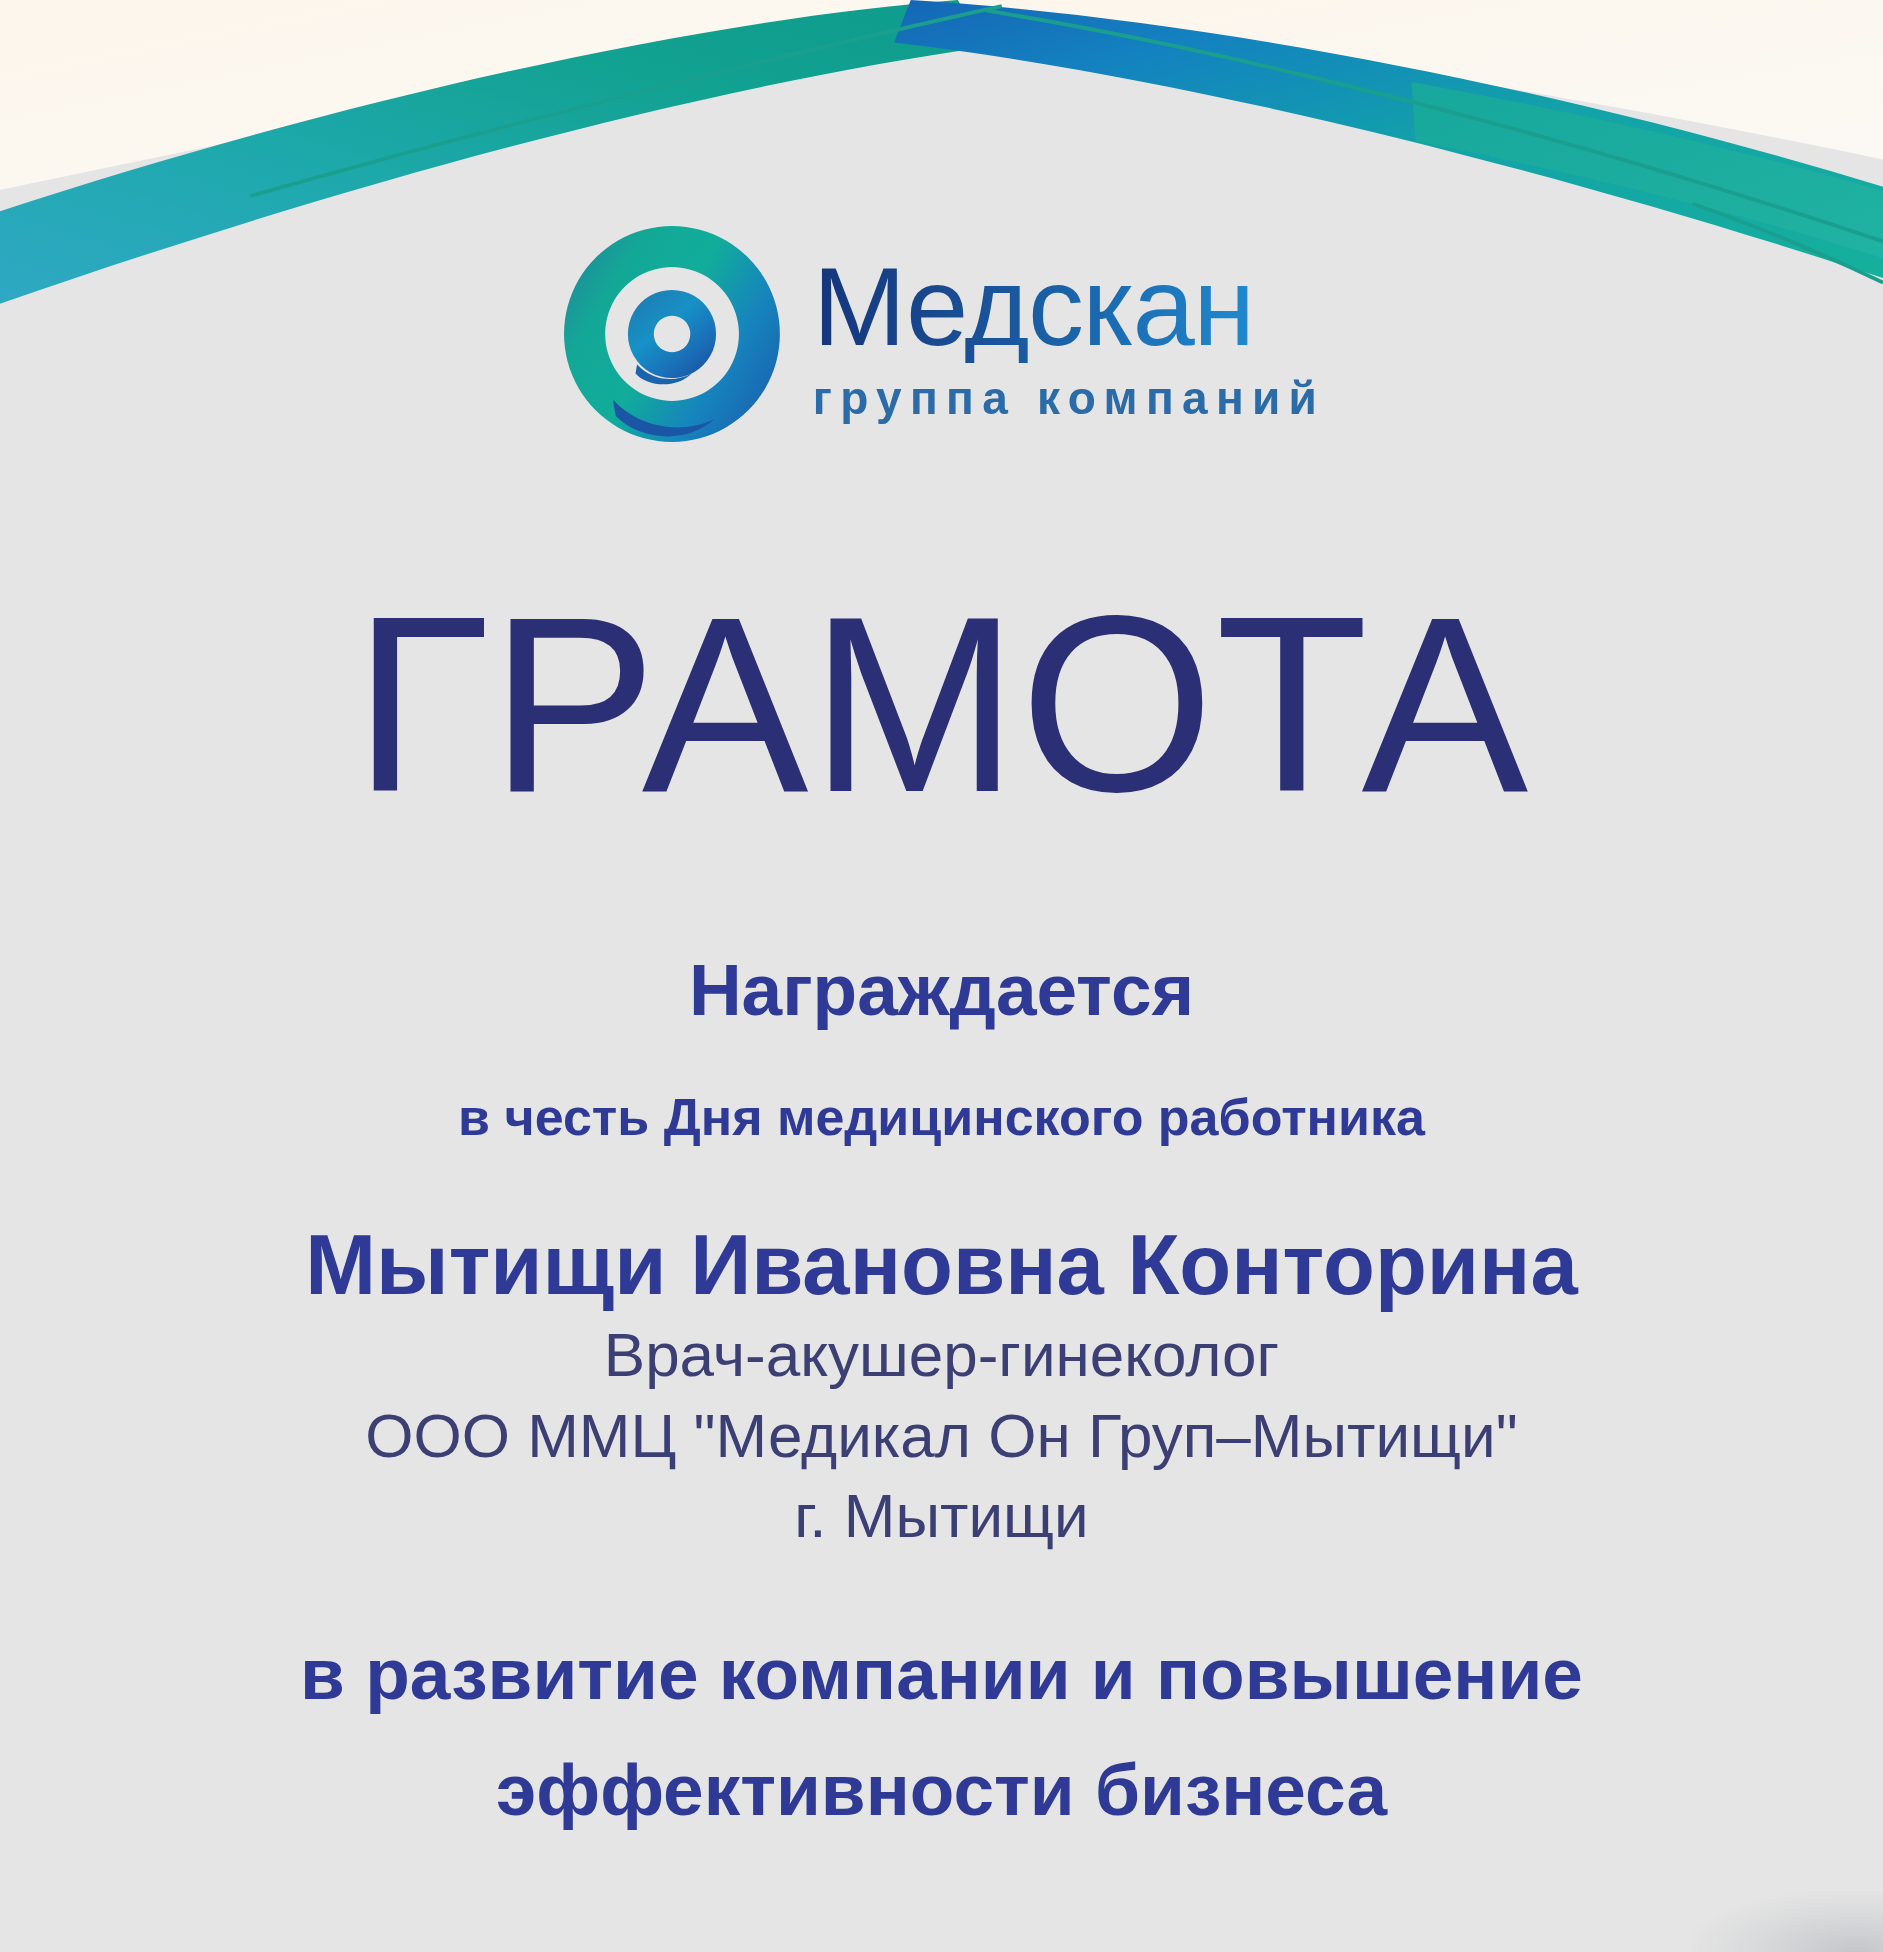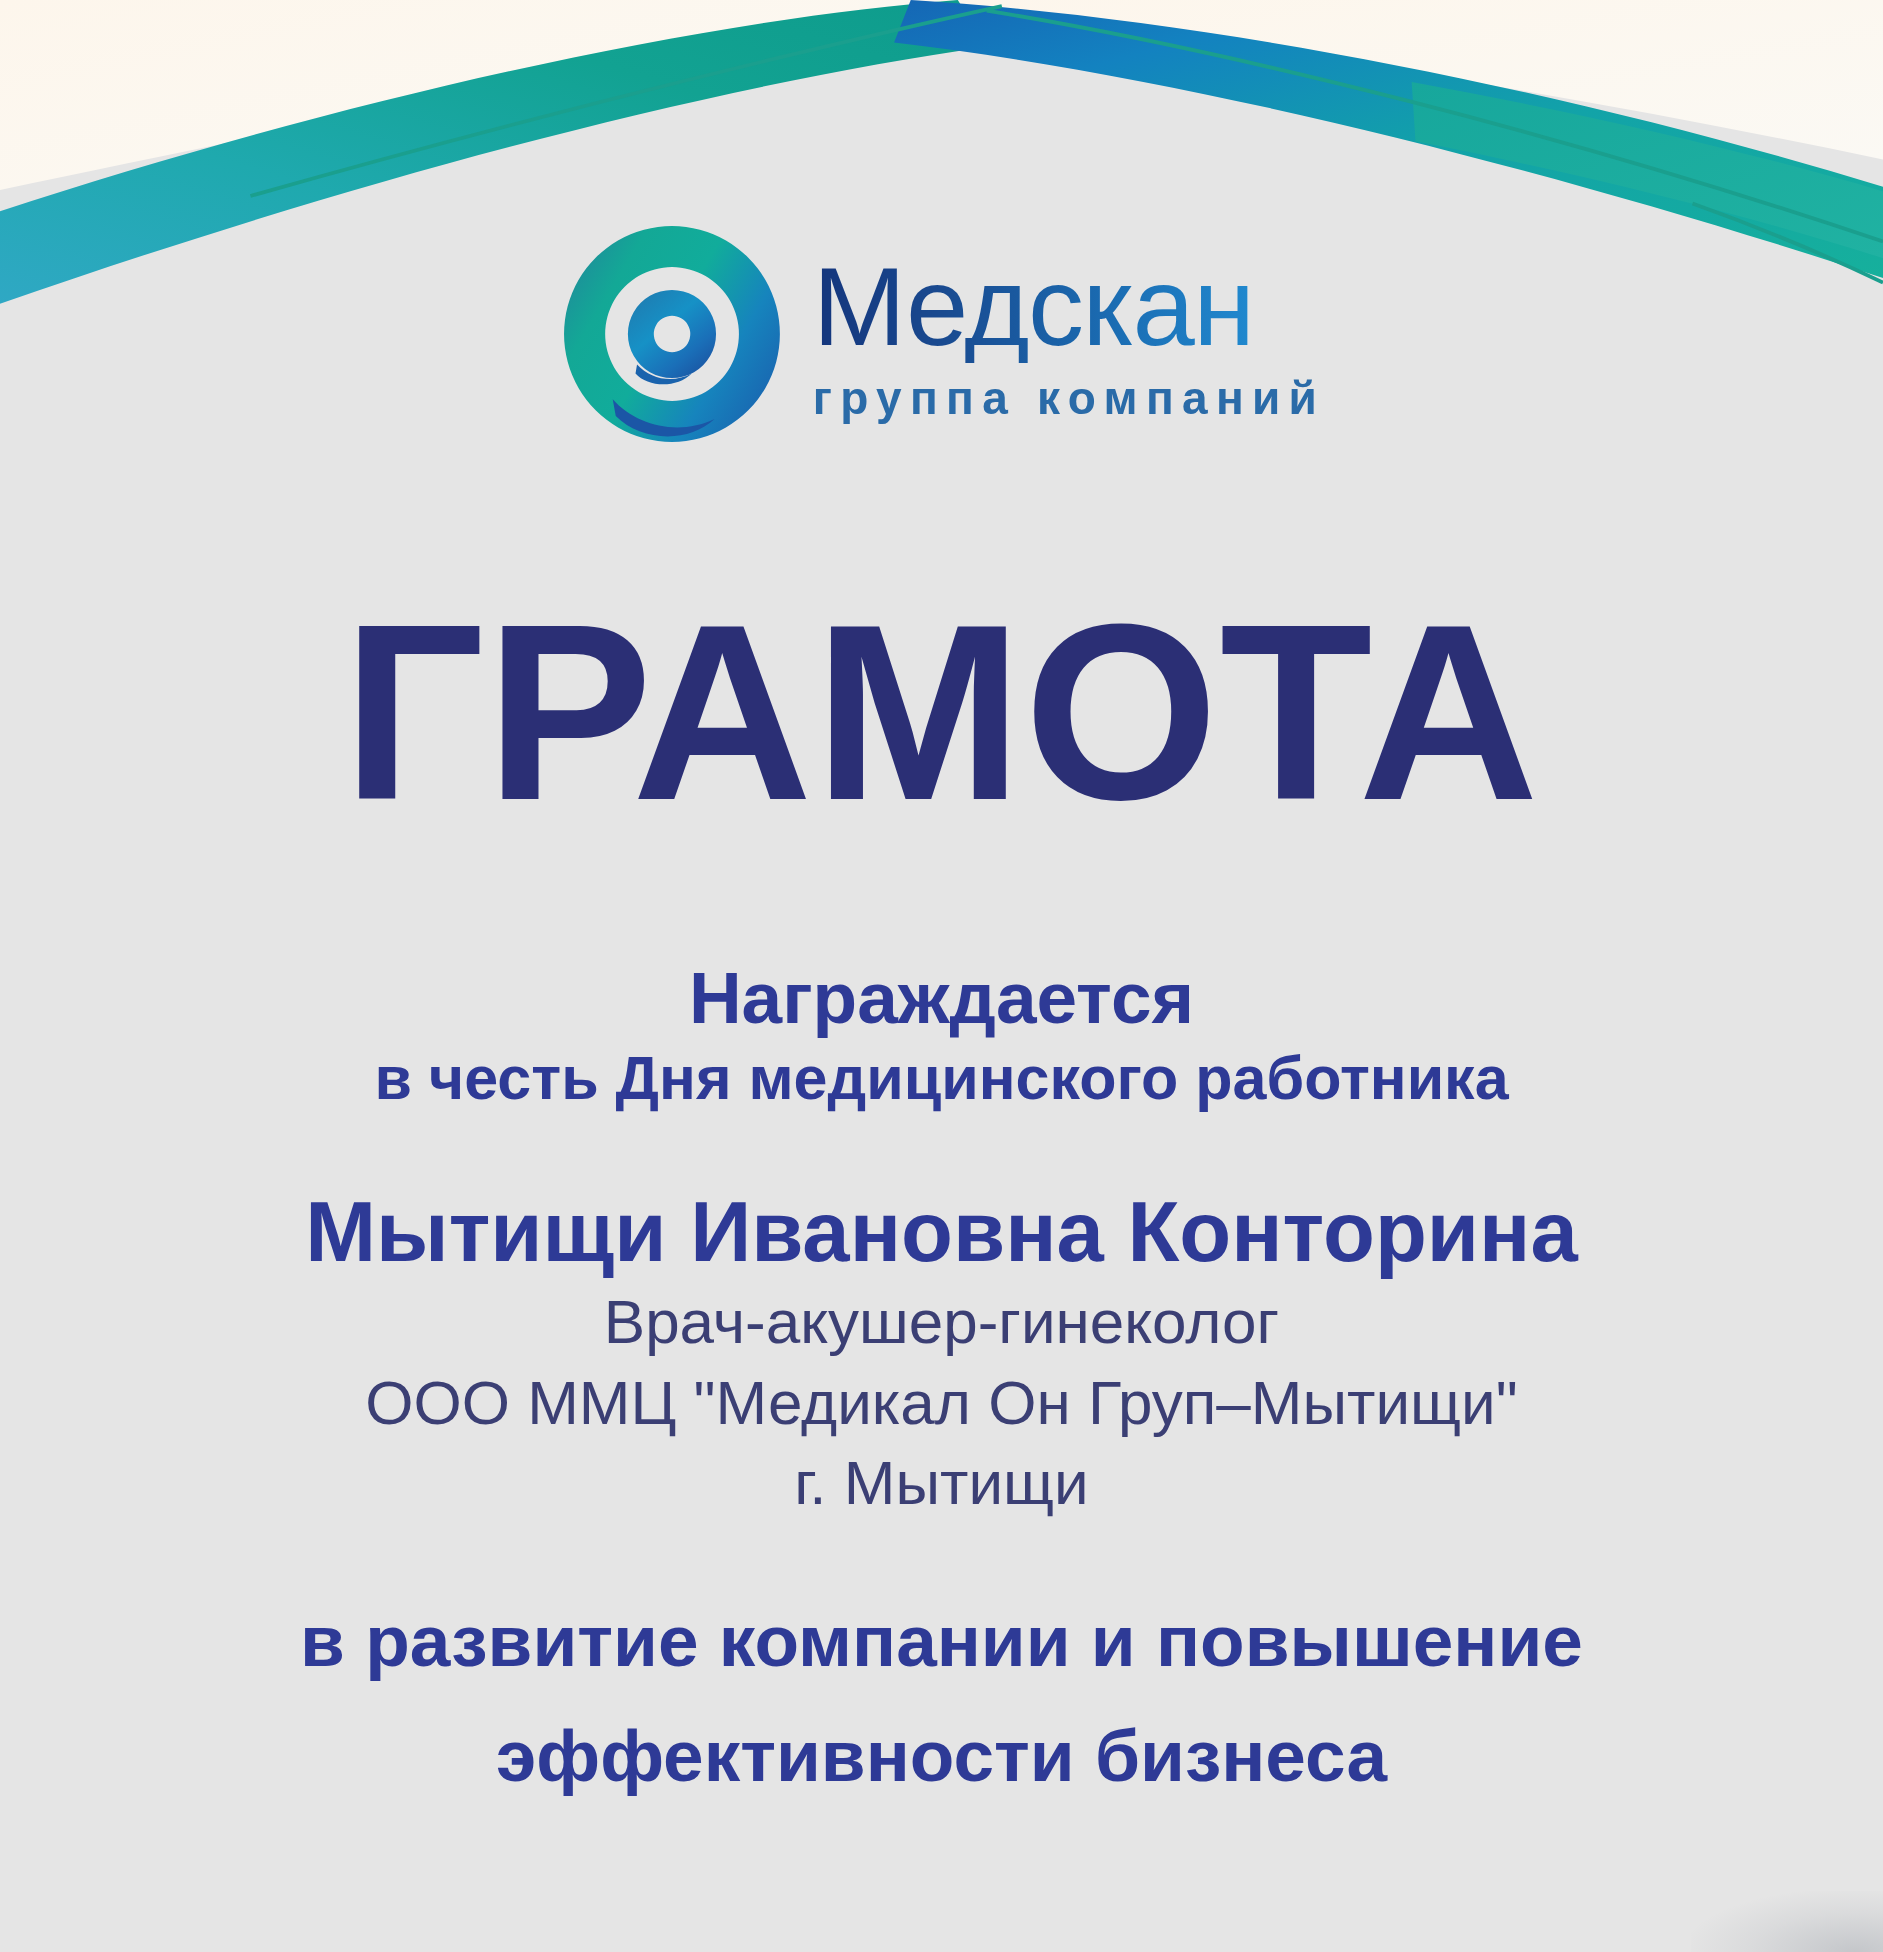--- a/index.html
+++ b/index.html
@@ -80,41 +80,42 @@
     position: absolute;
     top: 577px;
     left: 0;
     width: 1883px;
     text-align: center;
   }
 
   .title {
     font-size: 250px;
     line-height: 1.02;
-    font-weight: 700;
+    font-weight: 400;
     letter-spacing: 1.5px;
     color: #2b2f75;
-    margin: 8px;
+    margin: 0;
   }
 
   .award-intro {
     margin-top: 114px;
     text-align: center;
   }
   .intro-line-1 {
     font-size: 73px;
     line-height: 1.2;
     font-weight: 700;
     color: #2e3a96;
   }
   .intro-line-2 {
-    font-size: 61px;
+    font-size: 52px;
     line-height: 1.2;
     font-weight: 700;
     color: #2e3a96;
+    margin-top: 52px;
   }
 
   .recipient {
     margin-top: 67px;
   }
   .recipient-name {
     font-size: 85px;
     line-height: 1.18;
     font-weight: 700;
     color: #2e3a96;

